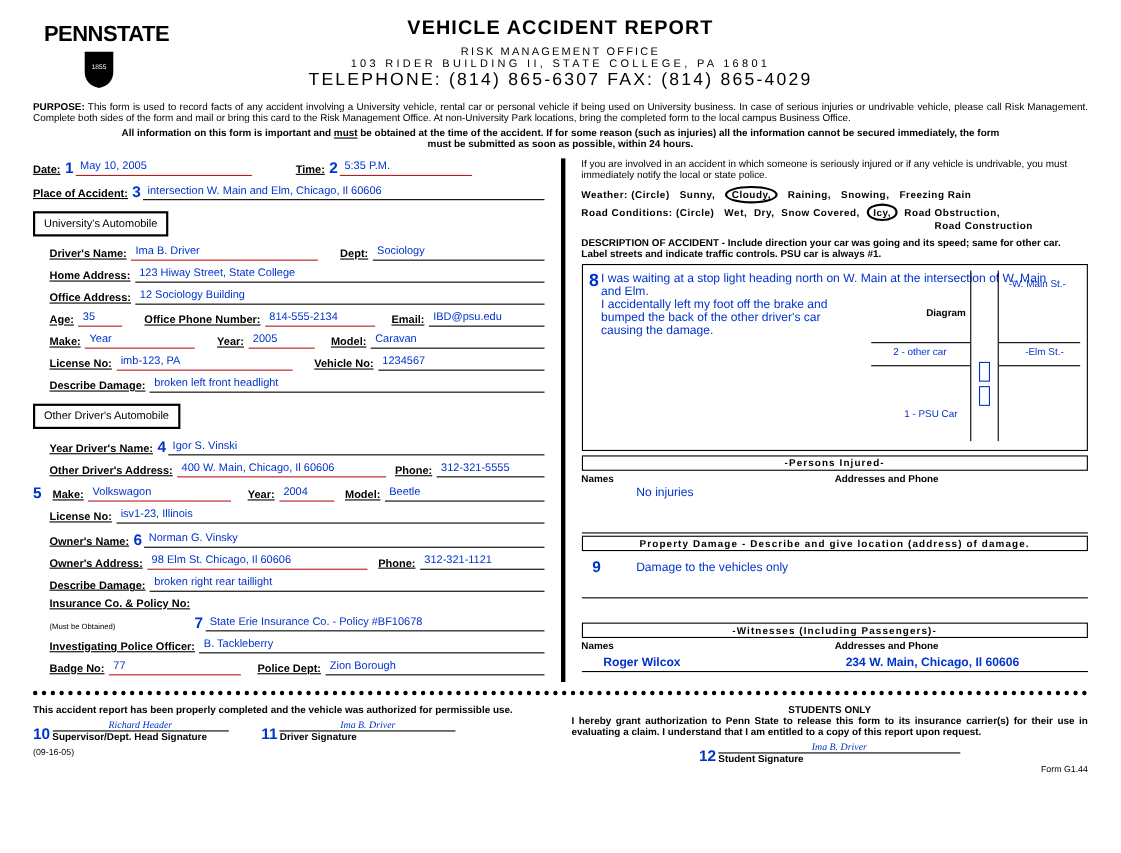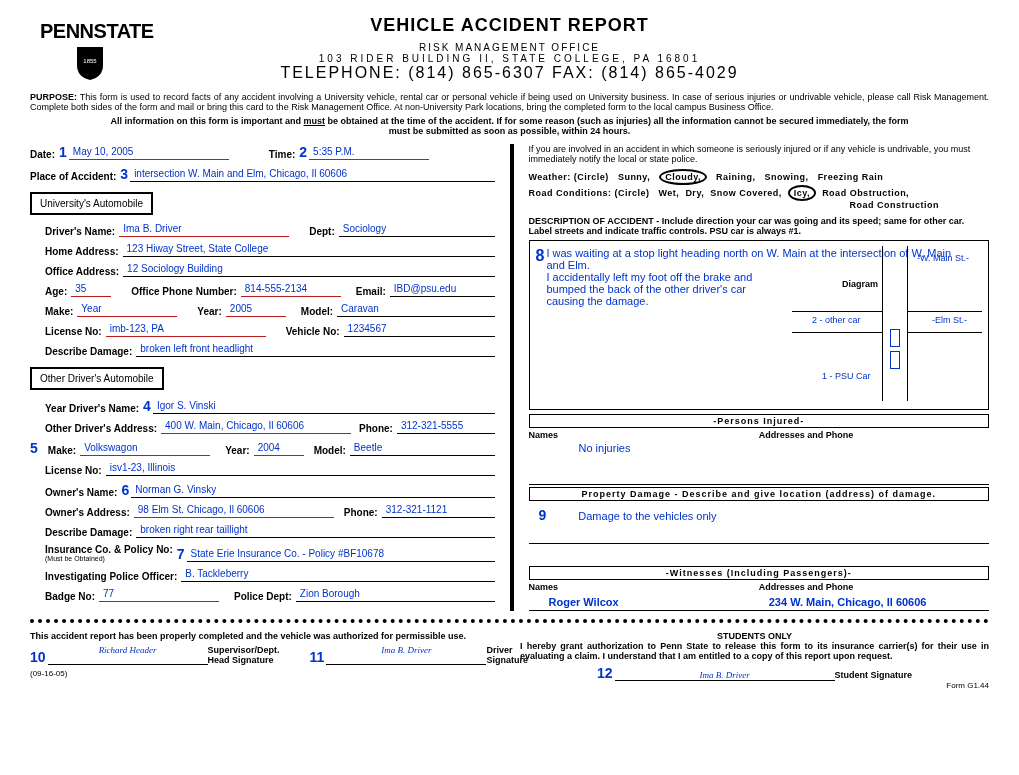--- a/index.html
+++ b/index.html
@@ -21,21 +21,21 @@
 .subtitle { font-size: 10px; margin-top: 6px; letter-spacing: 2px; }
 .address { font-size: 10px; letter-spacing: 3px; }
 .phone { font-size: 16px; letter-spacing: 2px; }
 .purpose { font-size: 9px; margin-top: 10px; text-align: justify; }
 .purpose .label { font-weight: bold; }
 .important { font-size: 9px; font-weight: bold; margin-top: 4px; text-align: center; padding: 0 80px; }
 .columns { display: flex; margin-top: 8px; }
 .col-left { width: 480px; padding-right: 15px; }
 .col-right { width: 480px; padding-left: 15px; border-left: 4px solid #000; position:relative; }
 .field-row { display: flex; align-items: flex-end; margin-bottom: 6px; font-size: 10px; }
-.field-label { font-weight: bold; margin-right: 4px; white-space: nowrap; }
+.field-label { font-weight: bold; margin-right: 4px; white-space: nowrap; text-decoration: underline; }
 .field-value { border-bottom: 1px solid #000; flex: 1; color: #0033cc; padding-left: 4px; min-height:14px;}
 .field-value-short { border-bottom: 1px solid #b91c1c; color: #0033cc; padding-left: 4px; min-height:14px;}
 .section-header { border: 2px solid #000; padding: 4px 8px; font-size: 10px; font-weight: normal; display: inline-block; margin: 4px 0 8px 0; }
 .indent { padding-left: 15px; }
 .num { color: #0033cc; font-weight: bold; font-size: 14px; margin-right: 2px; }
 .right-text { font-size: 9px; margin-bottom: 8px; }
 .weather-row { font-size: 9px; font-weight: bold; margin-bottom: 6px; letter-spacing:0.5px;}
 .circled { border: 2px solid #000; border-radius: 50%; padding: 1px 4px; }
 .desc-header { font-size: 9px; font-weight: bold; margin-top: 6px; }
 .desc-box { border: 1px solid #000; padding: 6px; margin-top: 4px; height: 170px; position: relative; }
@@ -47,21 +47,21 @@
 .road-text { font-size: 9px; color: #0033cc; position: absolute; }
 .box-header { border: 1px solid #000; text-align: center; font-size: 9px; font-weight: bold; padding: 1px; margin-top: 4px; letter-spacing:1px;}
 .sub-row { display: flex; font-size: 9px; font-weight: bold; margin-top: 2px; }
 .sub-col { flex: 1; }
 .blue-text { color: #0033cc; font-size: 11px; margin-top:2px;}
 .dotted-line { border-top: 4px dotted #000; margin: 8px 0; }
 .footer-row { display: flex; font-size: 9px; }
 .footer-left { width: 490px; padding-right:20px;}
 .footer-right { width: 470px; }
 .sig-row { display: flex; align-items: flex-end; margin-top: 4px; }
-.sig-block { display:flex; flex-direction:row; margin-right:30px;}
+.sig-block { display:flex; flex-direction:column; margin-right:30px;}
 .sig-value { border-bottom: 1px solid #000; color: #0033cc; font-style: italic; font-family: cursive; text-align:center; min-width:160px; padding:0 10px;}
 .sig-label { font-size: 9px; font-weight: bold; }
 .form-num { font-size: 8px; }
 .small-note { font-size: 7px; }
 .car-box { position:absolute; width:10px; height:18px; border:1px solid #0033cc; background:#fff;}
 u { text-decoration: underline; }
 </style>
 </head>
 <body>
 
@@ -194,21 +194,21 @@
           <span class="field-value-short" style="width:200px">98 Elm St. Chicago, Il 60606</span>
           <span style="width:10px"></span>
           <span class="field-label">Phone:</span>
           <span class="field-value">312-321-1121</span>
         </div>
     <div class="field-row">
           <span class="field-label">Describe Damage:</span>
           <span class="field-value">broken right rear taillight</span>
         </div>
     <div class="field-row">
-          <span style="display:flex;flex-direction:column;">
+          <span style="display:flex;flex-direction:column;gap:12px;">
             <span class="field-label">Insurance Co. &amp; Policy No:</span>
             <span class="small-note">(Must be Obtained)</span>
           </span>
           <span class="num">7</span>
           <span class="field-value">State Erie Insurance Co. - Policy #BF10678</span>
         </div>
     <div class="field-row">
           <span class="field-label">Investigating Police Officer:</span>
           <span class="field-value">B. Tackleberry</span>
         </div>

